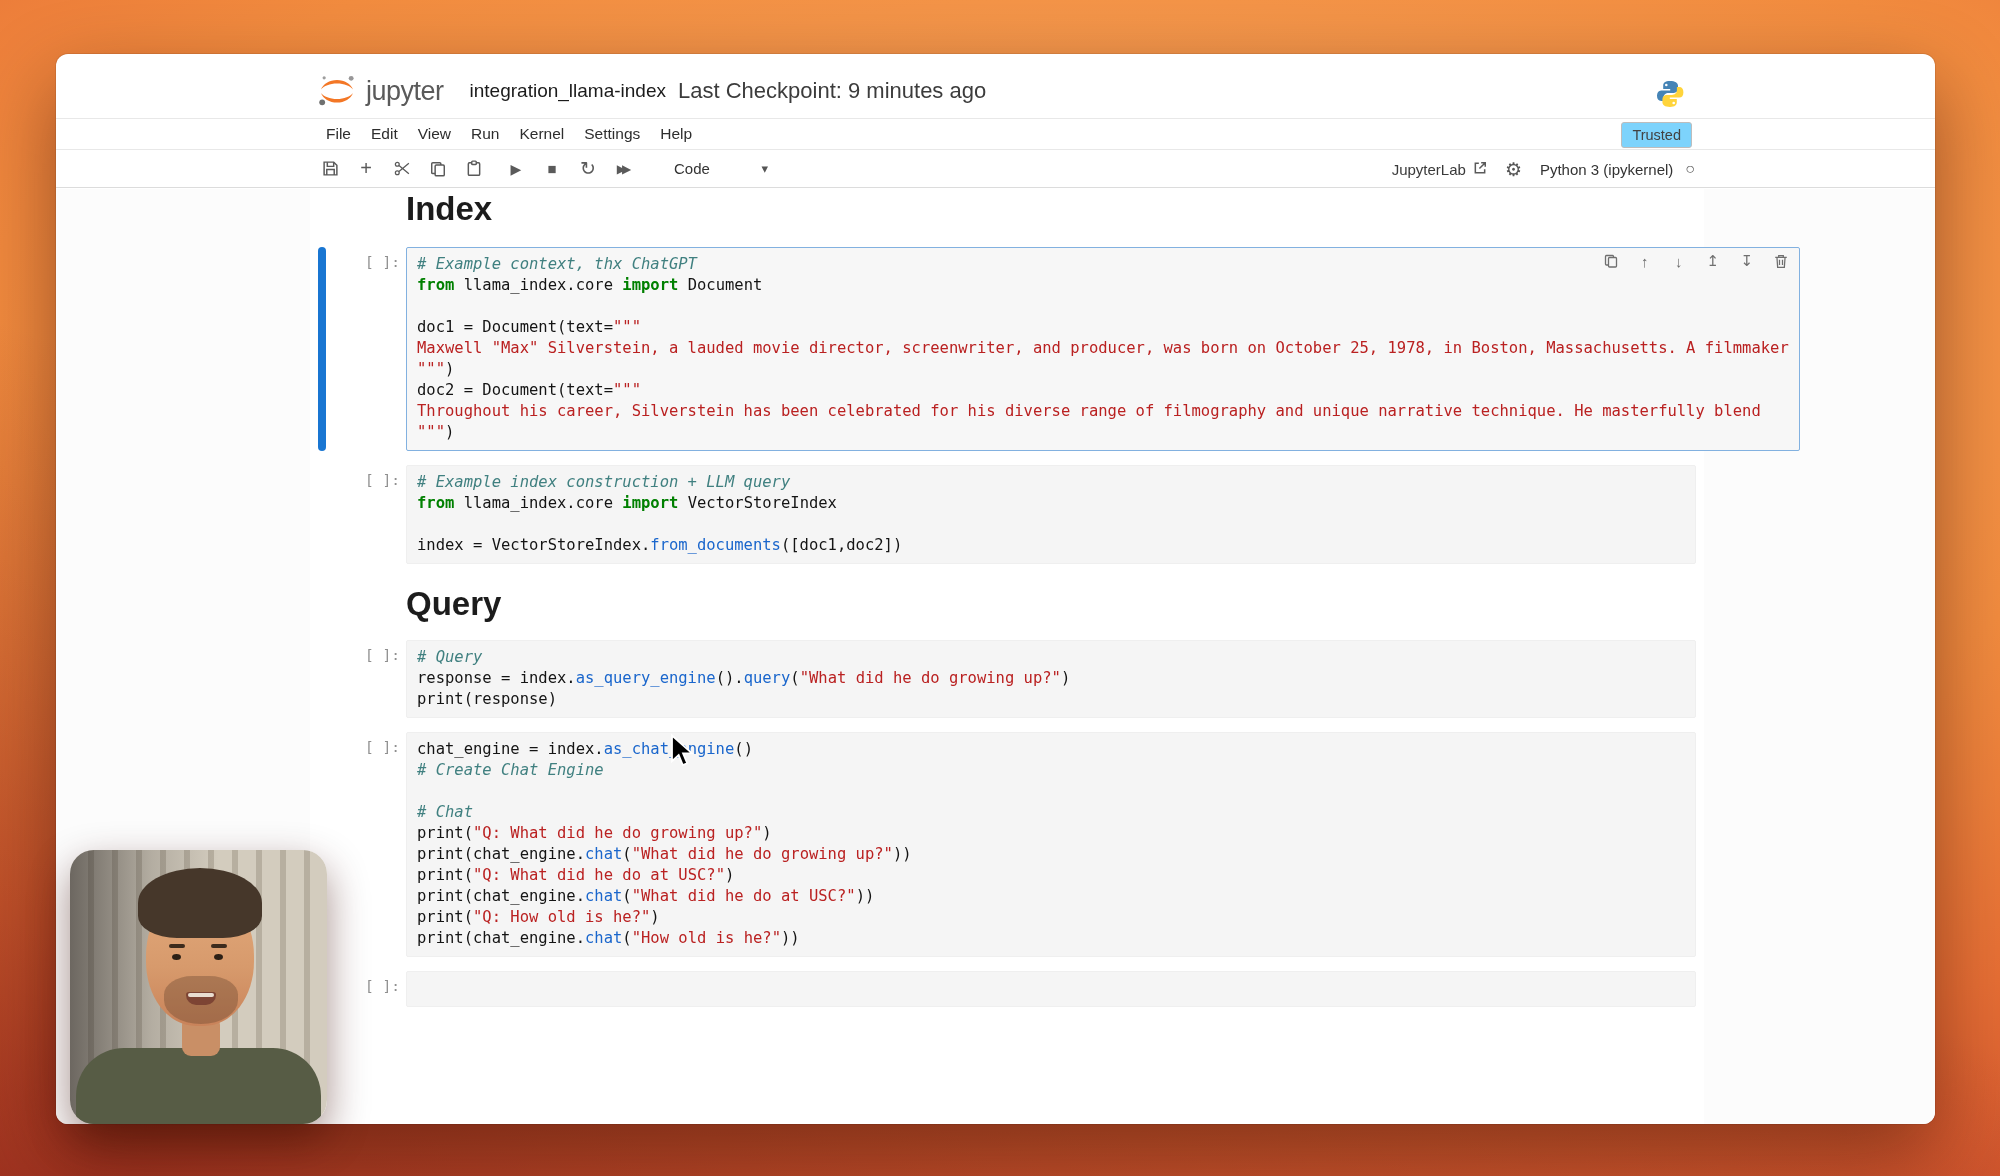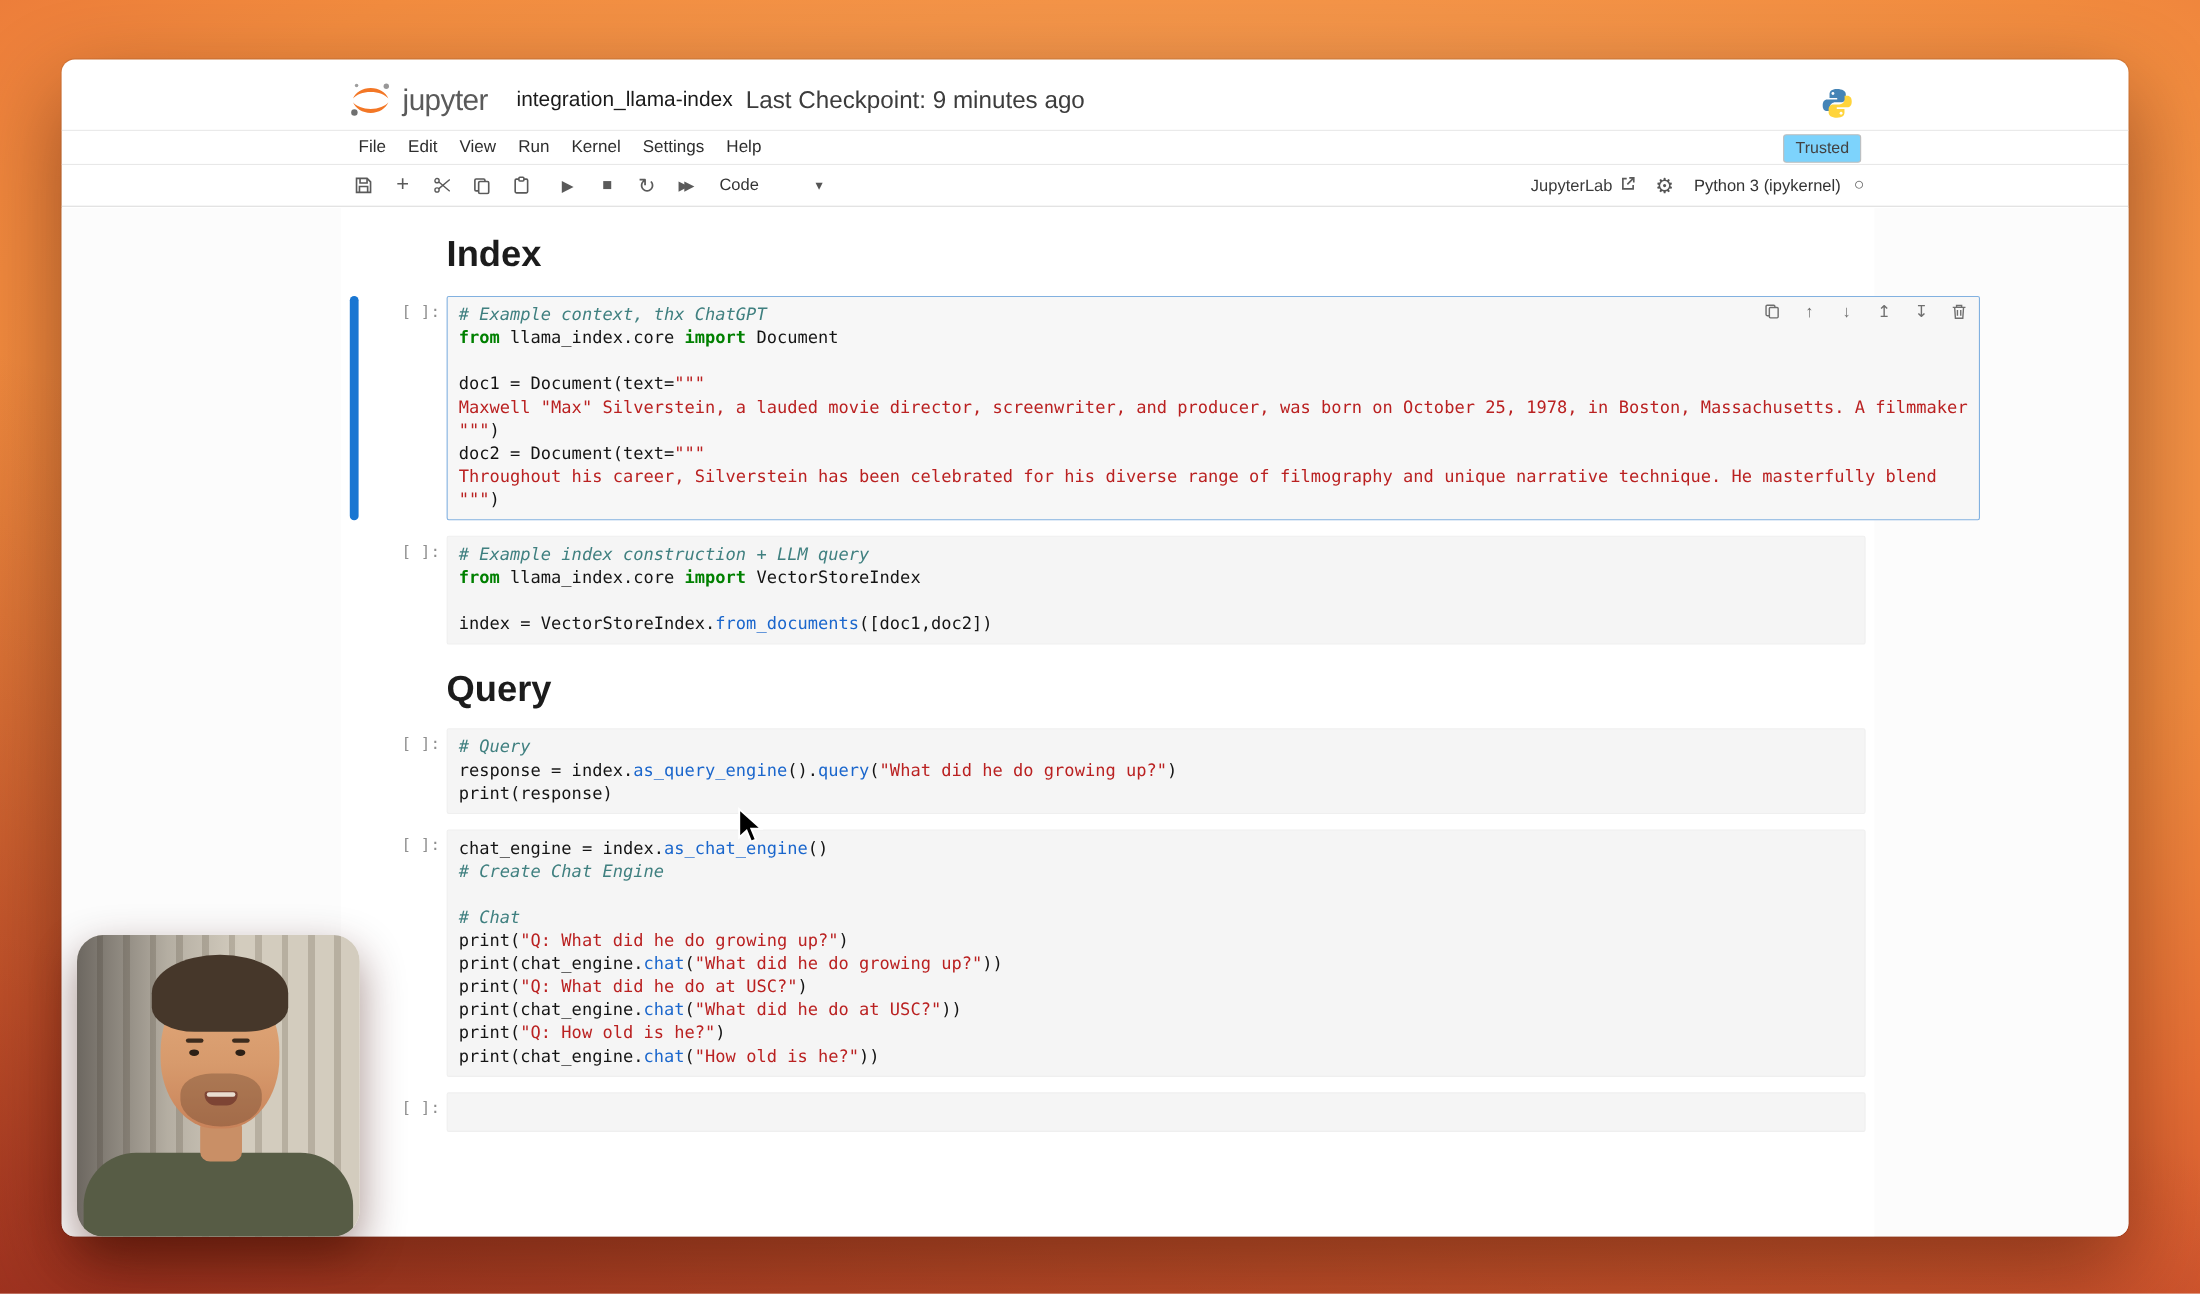--- a/index.html
+++ b/index.html
@@ -43,31 +43,31 @@
   
   .toolbar {
     position:relative; height:38px; display:flex; align-items:center; gap:16px;
     padding-left:264px; border-bottom:1px solid #dcdcdc; color:#5a5a5a;
   }
   .tbi { display:inline-flex; align-items:center; justify-content:center; width:20px; height:22px; font-size:16px; color:#5a5a5a; }
   .tbi.run { font-size:14px; }
   .tbi.stop { font-size:15px; }
   .tbi.restart { font-size:19px; }
   .tbi.ffwd { font-size:12px; letter-spacing:-4px; padding-right:4px; }
-  .celltype { display:inline-flex; align-items:center; justify-content:space-between; width:94px; margin-left:4px; font-size:15px; color:#333; }
+  .celltype { display:inline-flex; align-items:center; justify-content:space-between; width:94px; margin-left:24px; font-size:15px; color:#333; }
   .celltype .chev { font-size:13px; color:#555; }
   .tb-right { position:absolute; right:240px; top:0; height:38px; display:flex; align-items:center; gap:18px; }
   .jlab { display:inline-flex; align-items:flex-end; gap:7px; font-size:15px; color:#3a3a3a; }
   .gear { font-size:19px; color:#555; }
   .kernelname { font-size:15px; color:#333; }
   .kstatus { font-size:16px; color:#616161; margin-left:-6px; }
 
   
   .nb-area { position:absolute; left:0; right:0; top:135px; bottom:0; background:#fcfcfc; overflow:hidden; }
-  .nb-col { position:absolute; left:254px; top:0; width:1394px; height:100%; background:#fff; padding-top:22px; }
+  .nb-col { position:absolute; left:254px; top:0; width:1394px; height:100%; background:#fff; }
   .nb-h { font-size:33px; line-height:40px; font-weight:700; color:#1c1c1c; margin:0 0 18px 96px; }
   .nb-h.query { margin-top:20px; margin-bottom:16px; }
 
   .cell-row { display:flex; align-items:stretch; padding-left:8px; margin-bottom:14px; }
   .stripe { flex:none; width:8px; border-radius:4px; background:transparent; }
   .cell-row.selected .stripe { background:#1976d2; }
   .prompt { flex:none; width:80px; text-align:right; padding:7px 6px 0 0;
             font-family:"DejaVu Sans Mono", monospace; font-size:14.5px; color:#8f8f8f; }
   .cell-box { flex:1; margin-right:8px; position:relative; background:#f5f5f5; border:1px solid #efefef; border-radius:2px; }
   .cell-row.selected .cell-box { border-color:#82b1e0; background:#f7f7f7; }

